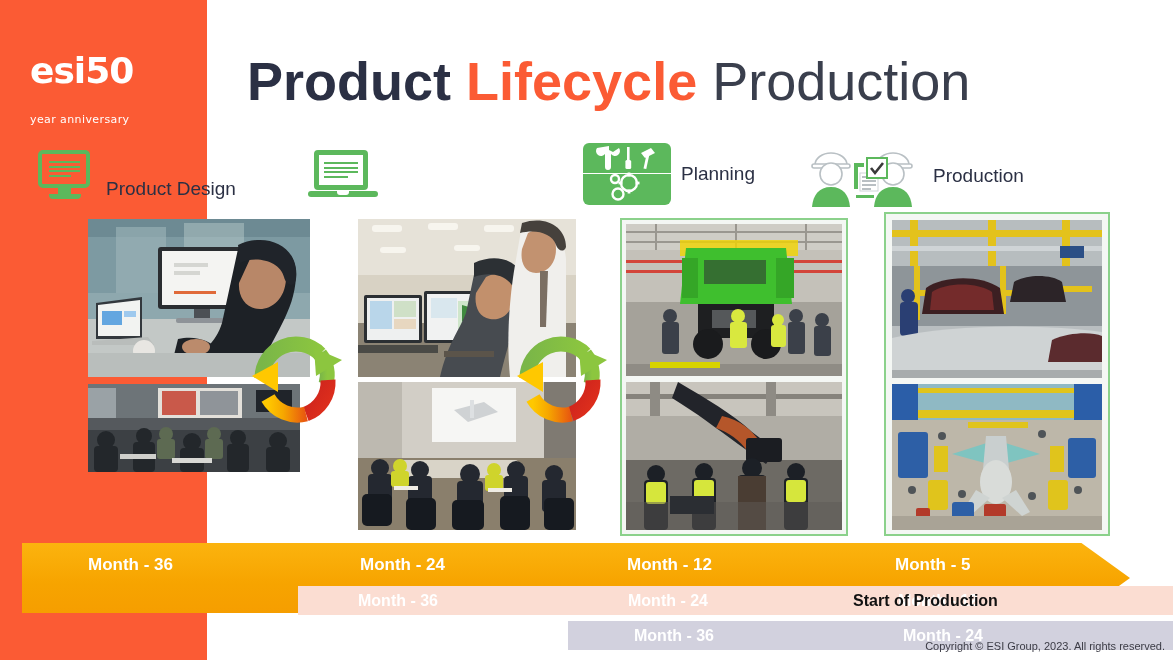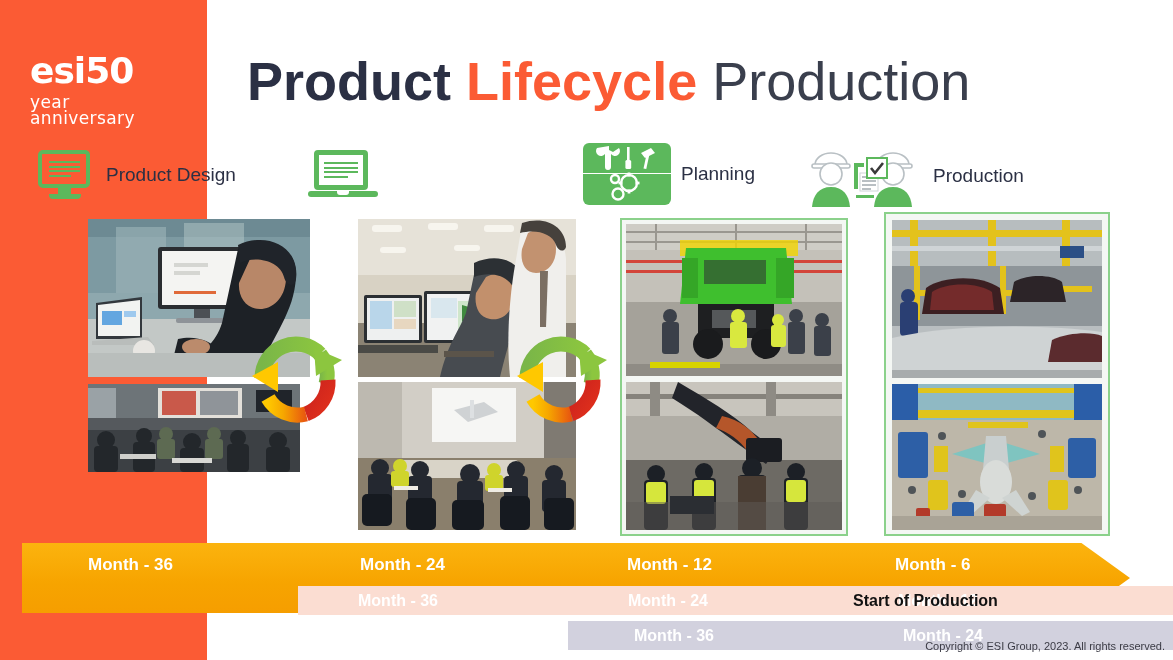--- a/index.html
+++ b/index.html
@@ -11,33 +11,33 @@
     position:relative;
   }
   .slide{position:absolute;inset:0;width:1173px;height:660px;overflow:hidden;background:#fff;}
 
   
   .orange-band{position:absolute;left:0;top:0;width:207px;height:660px;background:#FB5B34;}
 
   
   .logo{position:absolute;left:30px;top:48px;width:150px;height:70px;color:#fff;}
   .logo-mark{font-size:36px;line-height:46px;font-weight:bold;letter-spacing:-1px;font-family:"DejaVu Sans",sans-serif;}
-  .logo-sub{font-size:17px;line-height:16px;letter-spacing:.4px;margin-top:0;font-family:"DejaVu Sans",sans-serif;}
+  .logo-sub{font-size:11px;line-height:16px;letter-spacing:.4px;margin-top:18px;font-family:"DejaVu Sans",sans-serif;}
 
   
   .title{position:absolute;left:247px;top:50px;font-size:54px;line-height:62px;white-space:nowrap;
          font-family:"Liberation Sans",sans-serif;color:#2B3044;}
   .title .b{font-weight:bold;}
   .title .accent{font-weight:bold;color:#FB5B34;text-align:center;}
   .title .light{font-weight:normal;color:#3A3F4D;}
 
   
   .ms{position:absolute;display:flex;align-items:center;gap:10px;}
   .ms-label{font-size:19px;color:#2B3044;white-space:nowrap;}
-  .ms1{left:38px;top:150px;}
+  .ms1{left:38px;top:150px;align-items:flex-end;}
   .ms2{left:308px;top:150px;}
   .ms3{left:583px;top:143px;}
   .ms4{left:805px;top:143px;}
 
   
   .ico-monitor{width:58px;height:50px;position:relative;}
   .ico-monitor .screen{position:absolute;left:0;top:0;width:52px;height:38px;border:4px solid #5CB85C;border-radius:5px;box-sizing:border-box;}
   .ico-monitor .stand{position:absolute;left:20px;top:38px;width:13px;height:7px;background:#5CB85C;}
   .ico-monitor .base{position:absolute;left:11px;top:44px;width:32px;height:5px;background:#5CB85C;border-radius:0 0 4px 4px;}
   .lines{position:absolute;left:11px;top:11px;width:31px;}
@@ -548,21 +548,21 @@
             <stop offset="55%" stop-color="#F7A400"></stop>
             <stop offset="100%" stop-color="#F59B00"></stop>
         </linearGradient>
       </defs>
       <path d="M0 0 L1040 0 L1040 -14 L1108 35 L1040 84 L1040 70 L0 70 Z" fill="url(#tlg)"></path>
     </svg>
   </div>
   <div class="tl-label" style="left:88px;">Month - 36</div>
   <div class="tl-label" style="left:360px;">Month - 24</div>
   <div class="tl-label" style="left:627px;">Month - 12</div>
-  <div class="tl-label" style="left:895px;">Month - 6</div>
+  <div class="tl-label" style="left:895px;">Month - 5</div>
 
   <div class="band2">
     <span class="lab faint" style="left:60px;">Month - 36</span>
     <span class="lab faint" style="left:330px;">Month - 24</span>
     <span class="lab faint" style="left:600px;">Month - 12</span>
     <span class="lab dark" style="left:555px;">Start of Production</span>
   </div>
 
   <div class="band3">
     <span class="lab" style="left:66px;">Month - 36</span>

